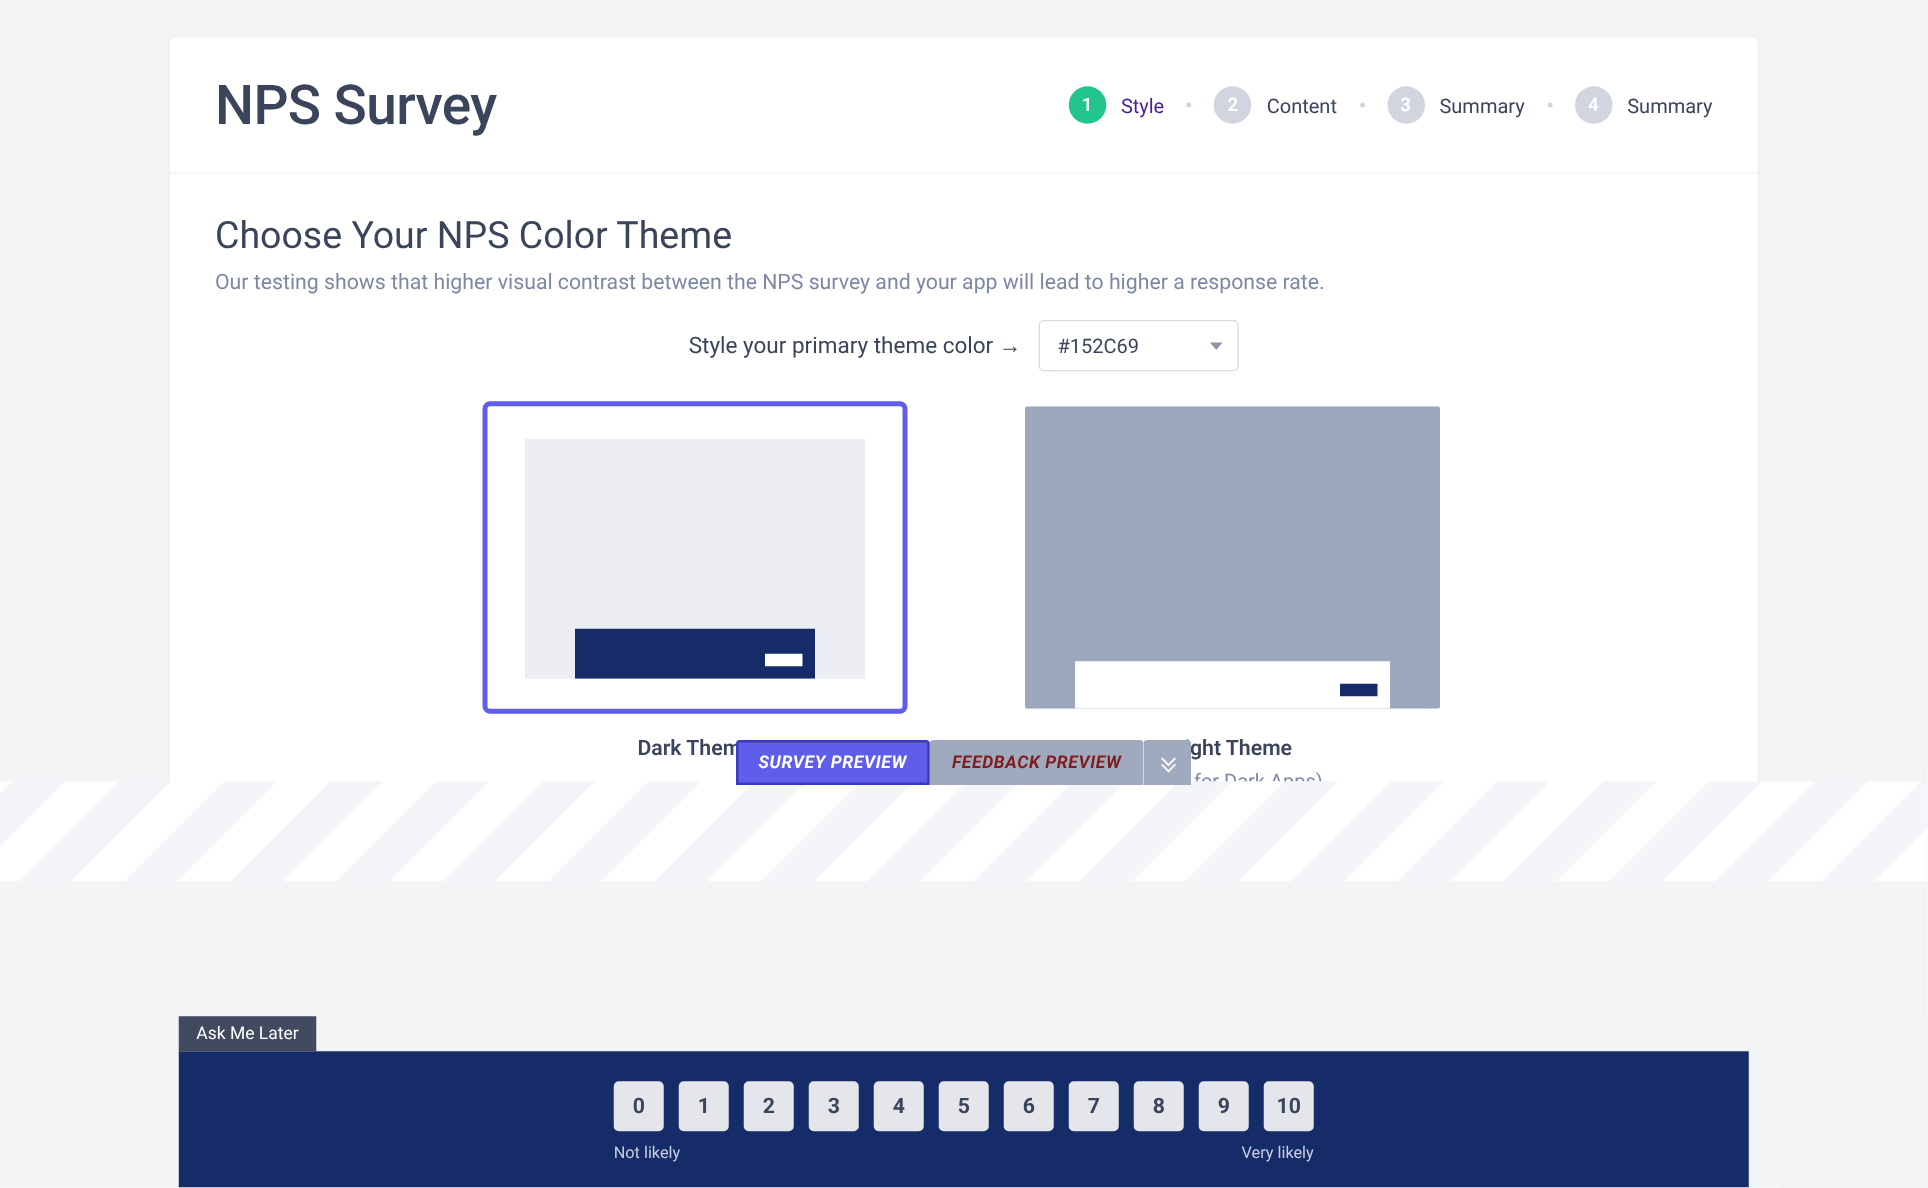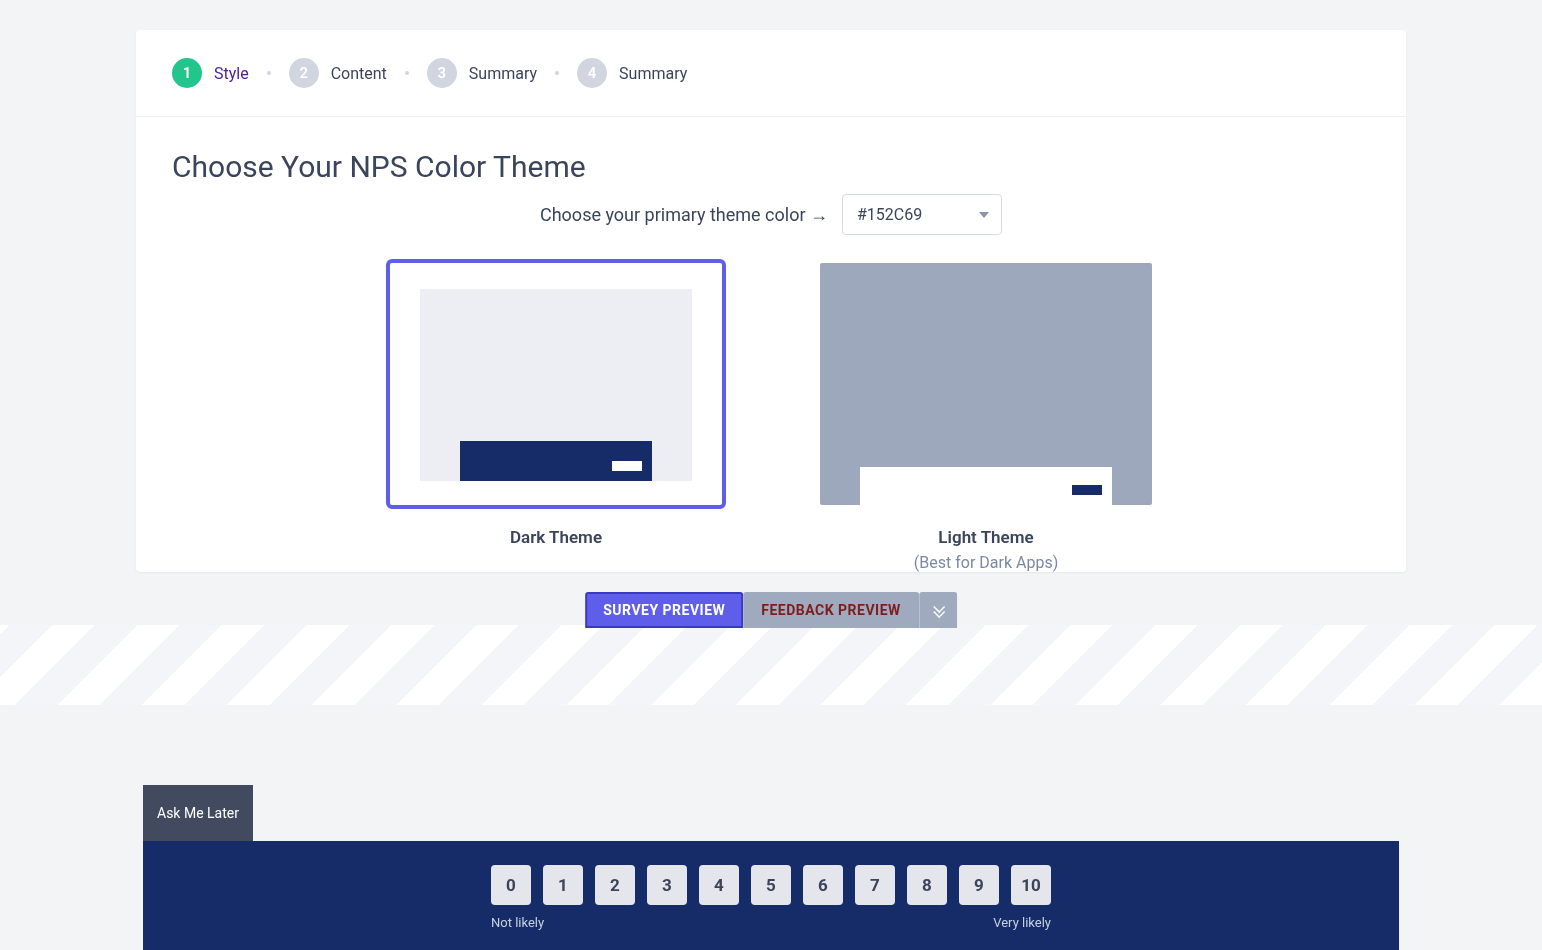--- a/index.html
+++ b/index.html
@@ -194,20 +194,21 @@
 }
 
 
 .preview-tabs {
   position: absolute;
   top: 592px;
   left: 50%;
   transform: translateX(-50%);
   display: flex;
   z-index: 5;
+  font-style: italic;
 }
 .preview-tab {
   padding: 8px 16px;
   font-size: 14px;
   font-weight: 700;
   letter-spacing: 0.5px;
   cursor: pointer;
   border-radius: 3px 3px 0 0;
 }
 .preview-tab.active {
@@ -274,21 +275,21 @@
   padding: 24px 0 20px;
   color: #fff;
 }
 .ask-later {
   position: absolute;
   top: 0;
   left: 0;
   transform: translateY(-100%);
   background: #414a5e;
   color: #fff;
-  padding: 20px 14px;
+  padding: 6px 14px;
   font-size: 14px;
   cursor: pointer;
 }
 .nps-question {
   text-align: center;
   font-size: 20px;
   font-weight: 600;
   margin-bottom: 22px;
 }
 .nps-scale {
@@ -316,20 +317,21 @@
   margin: 10px auto 0;
   font-size: 13px;
   color: #c8cfe0;
 }
 </style>
 </head>
 <body>
 
 <div class="card">
   <div class="header">
+    <h1 class="title">NPS Survey</h1>
     <div class="steps">
       <div class="step">
         <span class="step-num active">1</span>
         <span class="step-label active">Style</span>
       </div>
       <span class="step-dot"></span>
       <div class="step">
         <span class="step-num inactive">2</span>
         <span class="step-label">Content</span>
       </div>
@@ -341,23 +343,24 @@
       <span class="step-dot"></span>
       <div class="step">
         <span class="step-num inactive">4</span>
         <span class="step-label">Summary</span>
       </div>
     </div>
   </div>
 
   <div class="content">
     <h2 class="section-title">Choose Your NPS Color Theme</h2>
+    <p class="section-desc">Our testing shows that higher visual contrast between the NPS survey and your app will lead to higher a response rate.</p>
 
     <div class="color-row">
-      <span class="color-label">Choose your primary theme color →</span>
+      <span class="color-label">Style your primary theme color →</span>
       <div class="color-select">
         <span>#152C69</span>
         <span class="caret"></span>
       </div>
     </div>
 
     <div class="themes">
       <div class="theme-option">
         <div class="theme-card dark selected">
           <div class="app-bg">

